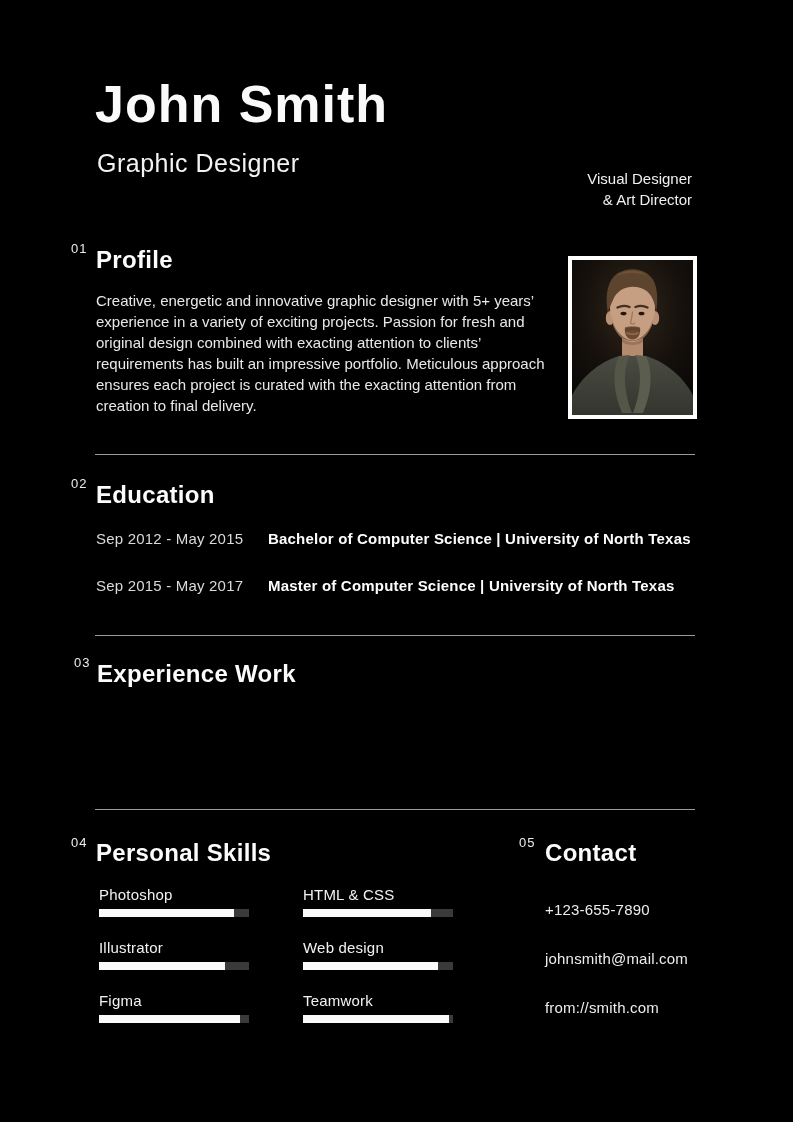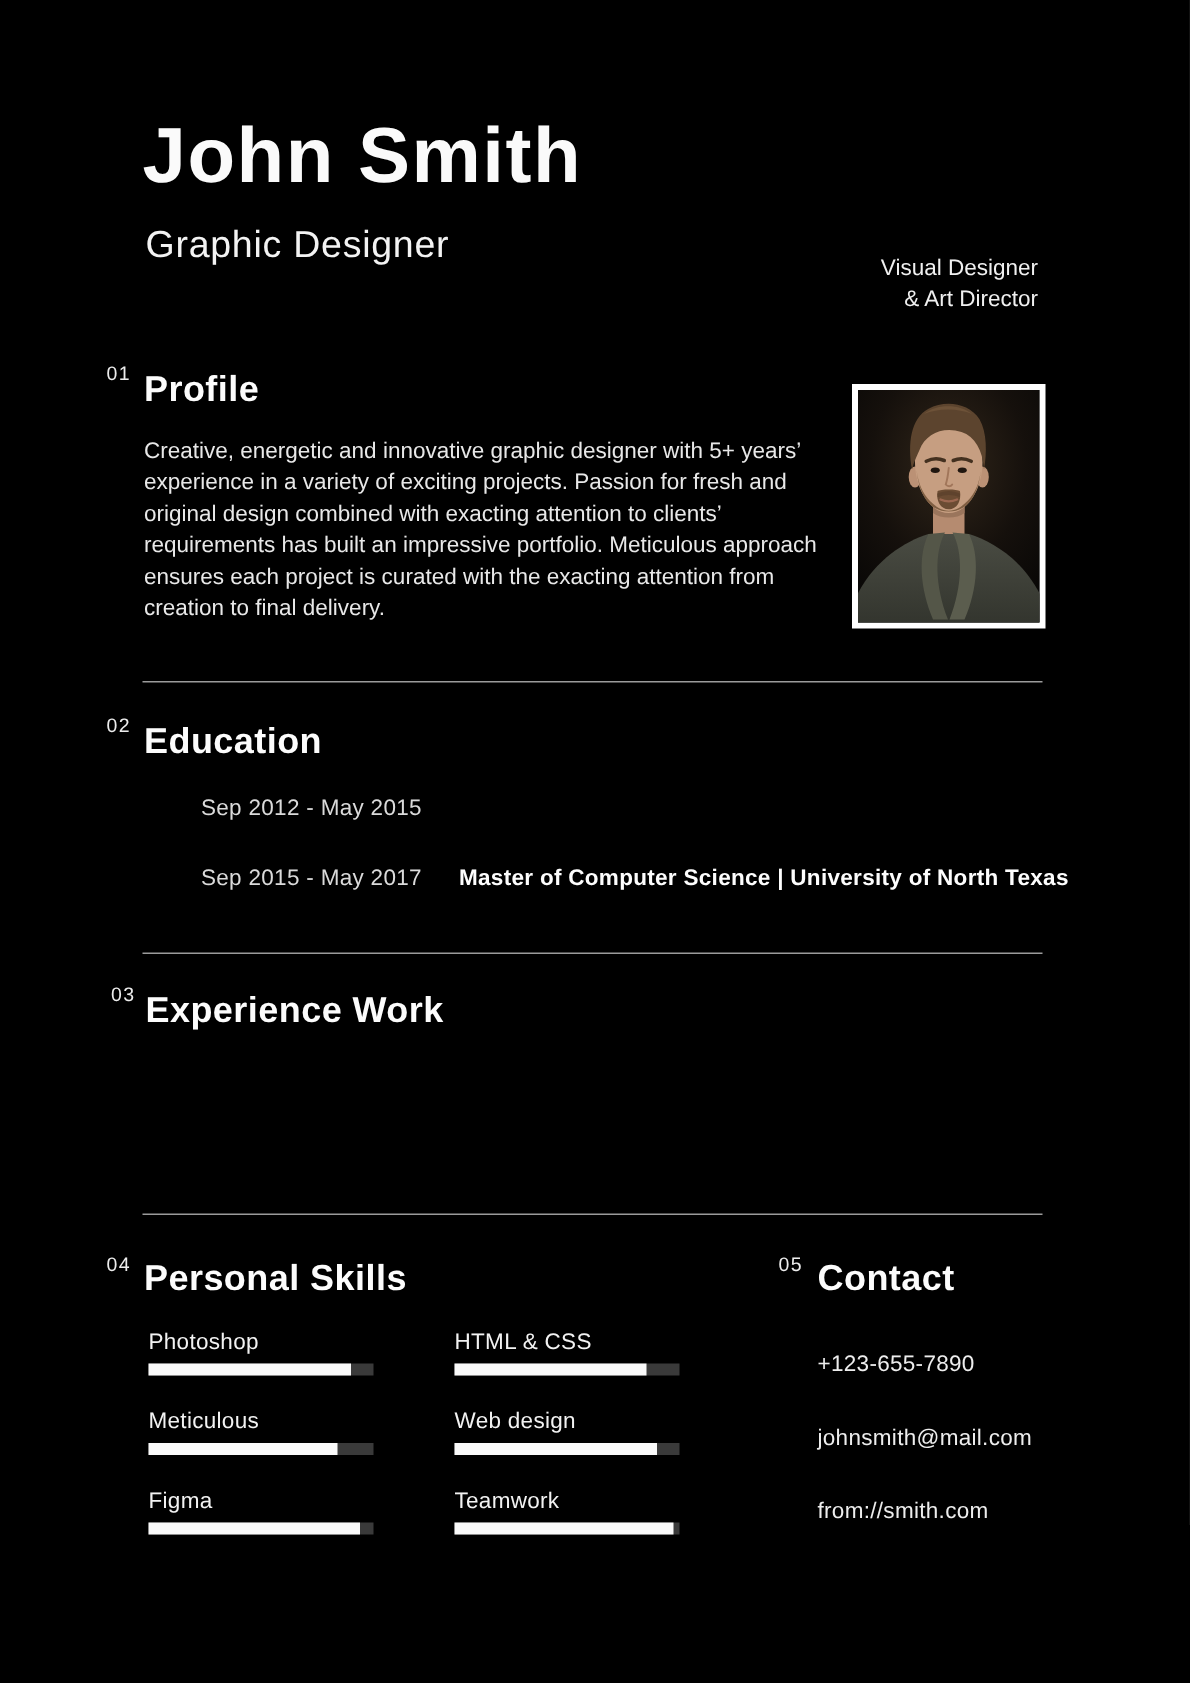--- a/index.html
+++ b/index.html
@@ -45,21 +45,21 @@
     border:4px solid #ffffff;background:#000;
   }
   .photo-frame svg{display:block;}
   
   .divider{
     position:absolute;left:95px;width:600px;height:0;
     border:none;border-top:1px solid #9b9b9b;margin:0;
   }
   .d1{top:454px;} .d2{top:635px;} .d3{top:809px;}
   
-  .rows{position:absolute;left:96px;width:610px;margin-left:38px;}
+  .rows{position:absolute;left:96px;width:610px;}
   .edu-rows{top:530px;} .exp-rows{top:707px;}
   .t-row{display:flex;align-items:flex-start;font-size:15px;margin-bottom:30px;}
   .t-date{flex:none;width:172px;color:#dadada;letter-spacing:.2px;}
   .exp-rows .t-date{width:168px;}
   .t-desc{font-weight:700;color:#fdfdfd;letter-spacing:.2px;white-space:nowrap;}
   
   .skills-grid{
     position:absolute;left:99px;top:886px;
     display:grid;grid-template-rows:repeat(3,auto);grid-auto-flow:column;
     column-gap:54px;row-gap:22px;
@@ -134,20 +134,21 @@
     </svg>
   </div>
 
   <hr class="divider d1">
 
   <div class="sec-num" style="left:71px;top:476px;">02</div>
   <div class="sec-head" style="left:96px;top:481px;">Education</div>
   <div class="rows edu-rows">
     <div class="t-row">
       <div class="t-date">Sep 2012 - May 2015</div>
+      <div class="t-desc">Bachelor of Computer Science | University of North Texas</div>
     </div>
     <div class="t-row">
       <div class="t-date">Sep 2015 - May 2017</div>
       <div class="t-desc">Master of Computer Science | University of North Texas</div>
     </div>
   </div>
 
   <hr class="divider d2">
 
   <div class="sec-num" style="left:74px;top:655px;">03</div>
@@ -158,21 +159,21 @@
   <div class="sec-num" style="left:71px;top:835px;">04</div>
   <div class="sec-head" style="left:96px;top:839px;">Personal Skills</div>
   <div class="skills-grid">
     <div class="skill-item">
       <div class="skill-label">Photoshop</div>
       <div class="skill-track">
         <div class="skill-fill" style="width: 90%;"></div>
       </div>
     </div>
     <div class="skill-item">
-      <div class="skill-label">Meticulous</div>
+      <div class="skill-label">Illustrator</div>
       <div class="skill-track">
         <div class="skill-fill" style="width: 84%;"></div>
       </div>
     </div>
     <div class="skill-item">
       <div class="skill-label">Figma</div>
       <div class="skill-track">
         <div class="skill-fill" style="width: 94%;"></div>
       </div>
     </div>

